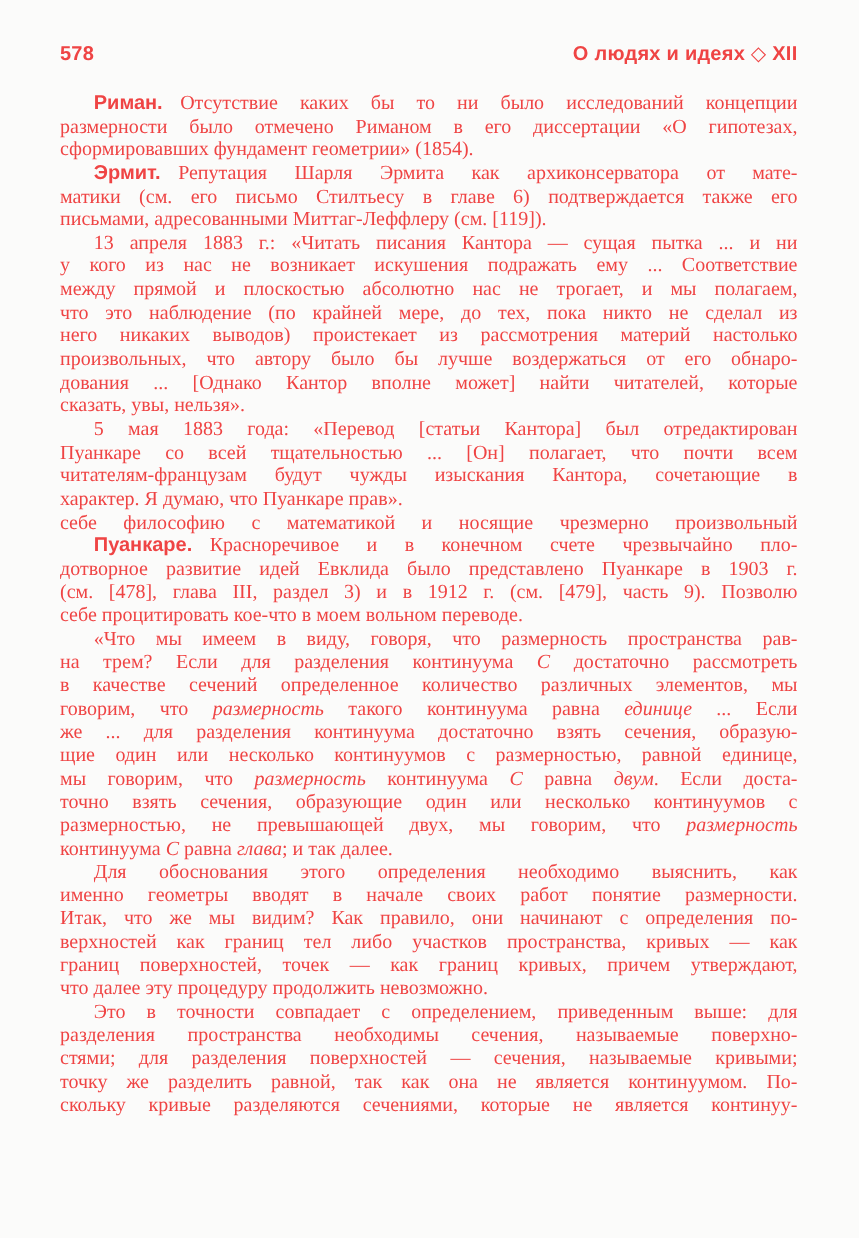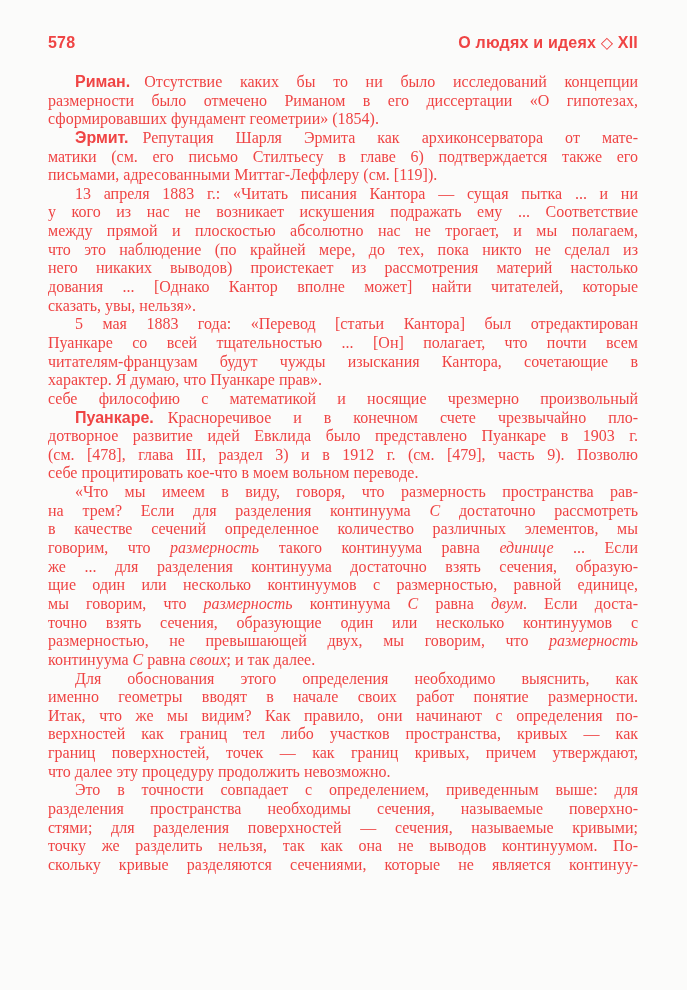--- a/index.html
+++ b/index.html
@@ -80,20 +80,21 @@
         <div class="line first"><span class="seg-b">Эрмит.</span><span class="">Репутация Шарля Эрмита как архиконсерватора от мате-</span></div>
         <div class="line"><span class="">матики (см. его письмо Стилтьесу в главе 6) подтверждается также его</span></div>
         <div class="line last"><span class="">письмами, адресованными Миттаг-Леффлеру (см. [119]).</span></div>
       </div>
       <div class="paragraph">
         <div class="line first"><span class="">13 апреля 1883 г.: «Читать писания Кантора — сущая пытка ... и ни</span></div>
         <div class="line"><span class="">у кого из нас не возникает искушения подражать ему ... Соответствие</span></div>
         <div class="line"><span class="">между прямой и плоскостью абсолютно нас не трогает, и мы полагаем,</span></div>
         <div class="line"><span class="">что это наблюдение (по крайней мере, до тех, пока никто не сделал из</span></div>
         <div class="line"><span class="">него никаких выводов) проистекает из рассмотрения материй настолько</span></div>
+        <div class="line"><span class="">произвольных, что автору было бы лучше воздержаться от его обнаро-</span></div>
         <div class="line"><span class="">дования ... [Однако Кантор вполне может] найти читателей, которые</span></div>
         <div class="line last"><span class="">сказать, увы, нельзя».</span></div>
       </div>
       <div class="paragraph">
         <div class="line first"><span class="">5 мая 1883 года: «Перевод [статьи Кантора] был отредактирован</span></div>
         <div class="line"><span class="">Пуанкаре со всей тщательностью ... [Он] полагает, что почти всем</span></div>
         <div class="line"><span class="">читателям-французам будут чужды изыскания Кантора, сочетающие в</span></div>
         <div class="line last"><span class="">характер. Я думаю, что Пуанкаре прав».</span></div>
         <div class="line"><span class="">себе философию с математикой и носящие чрезмерно произвольный</span></div>
       </div>
@@ -106,31 +107,31 @@
       <div class="paragraph">
         <div class="line first"><span class="">«Что мы имеем в виду, говоря, что размерность пространства рав-</span></div>
         <div class="line"><span class="">на трем? Если для разделения континуума </span><span class="seg-i">C</span><span class=""> достаточно рассмотреть</span></div>
         <div class="line"><span class="">в качестве сечений определенное количество различных элементов, мы</span></div>
         <div class="line"><span class="">говорим, что </span><span class="seg-i">размерность</span><span class=""> такого континуума равна </span><span class="seg-i">единице</span><span class=""> ... Если</span></div>
         <div class="line"><span class="">же ... для разделения континуума достаточно взять сечения, образую-</span></div>
         <div class="line"><span class="">щие один или несколько континуумов с размерностью, равной единице,</span></div>
         <div class="line"><span class="">мы говорим, что </span><span class="seg-i">размерность</span><span class=""> континуума </span><span class="seg-i">C</span><span class=""> равна </span><span class="seg-i">двум</span><span class="">. Если доста-</span></div>
         <div class="line"><span class="">точно взять сечения, образующие один или несколько континуумов с</span></div>
         <div class="line"><span class="">размерностью, не превышающей двух, мы говорим, что </span><span class="seg-i">размерность</span></div>
-        <div class="line last"><span class="">континуума </span><span class="seg-i">C</span><span class=""> равна </span><span class="seg-i">своих</span><span class="">; и так далее.</span></div>
+        <div class="line last"><span class="">континуума </span><span class="seg-i">C</span><span class=""> равна </span><span class="seg-i">глава</span><span class="">; и так далее.</span></div>
       </div>
       <div class="paragraph">
         <div class="line first"><span class="">Для обоснования этого определения необходимо выяснить, как</span></div>
         <div class="line"><span class="">именно геометры вводят в начале своих работ понятие размерности.</span></div>
         <div class="line"><span class="">Итак, что же мы видим? Как правило, они начинают с определения по-</span></div>
         <div class="line"><span class="">верхностей как границ тел либо участков пространства, кривых — как</span></div>
         <div class="line"><span class="">границ поверхностей, точек — как границ кривых, причем утверждают,</span></div>
         <div class="line last"><span class="">что далее эту процедуру продолжить невозможно.</span></div>
       </div>
       <div class="paragraph">
         <div class="line first"><span class="">Это в точности совпадает с определением, приведенным выше: для</span></div>
         <div class="line"><span class="">разделения пространства необходимы сечения, называемые поверхно-</span></div>
         <div class="line"><span class="">стями; для разделения поверхностей — сечения, называемые кривыми;</span></div>
-        <div class="line"><span class="">точку же разделить нельзя, так как она не выводов континуумом. По-</span></div>
+        <div class="line"><span class="">точку же разделить равной, так как она не является континуумом. По-</span></div>
         <div class="line"><span class="">скольку кривые разделяются сечениями, которые не является континуу-</span></div>
       </div>
     </div>
 </div>
 
 </body></html>

